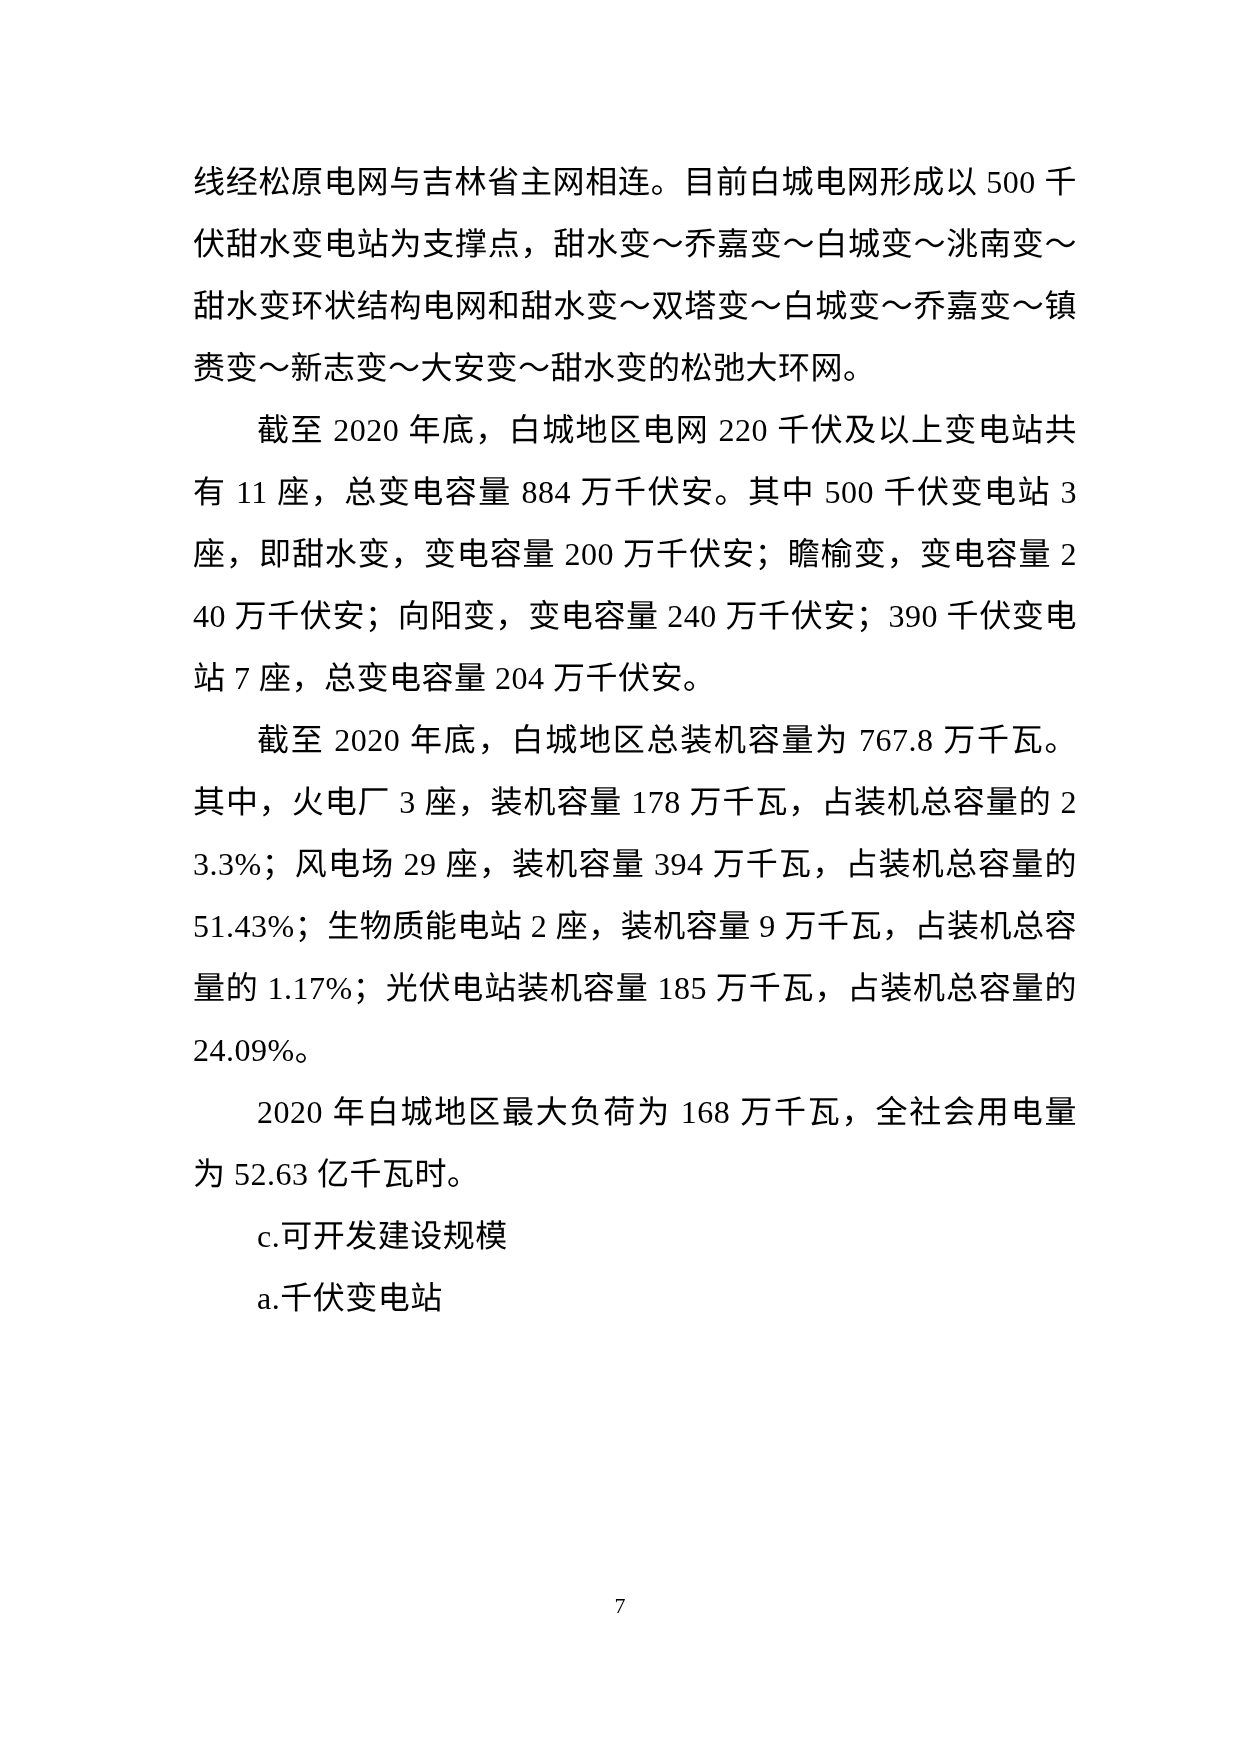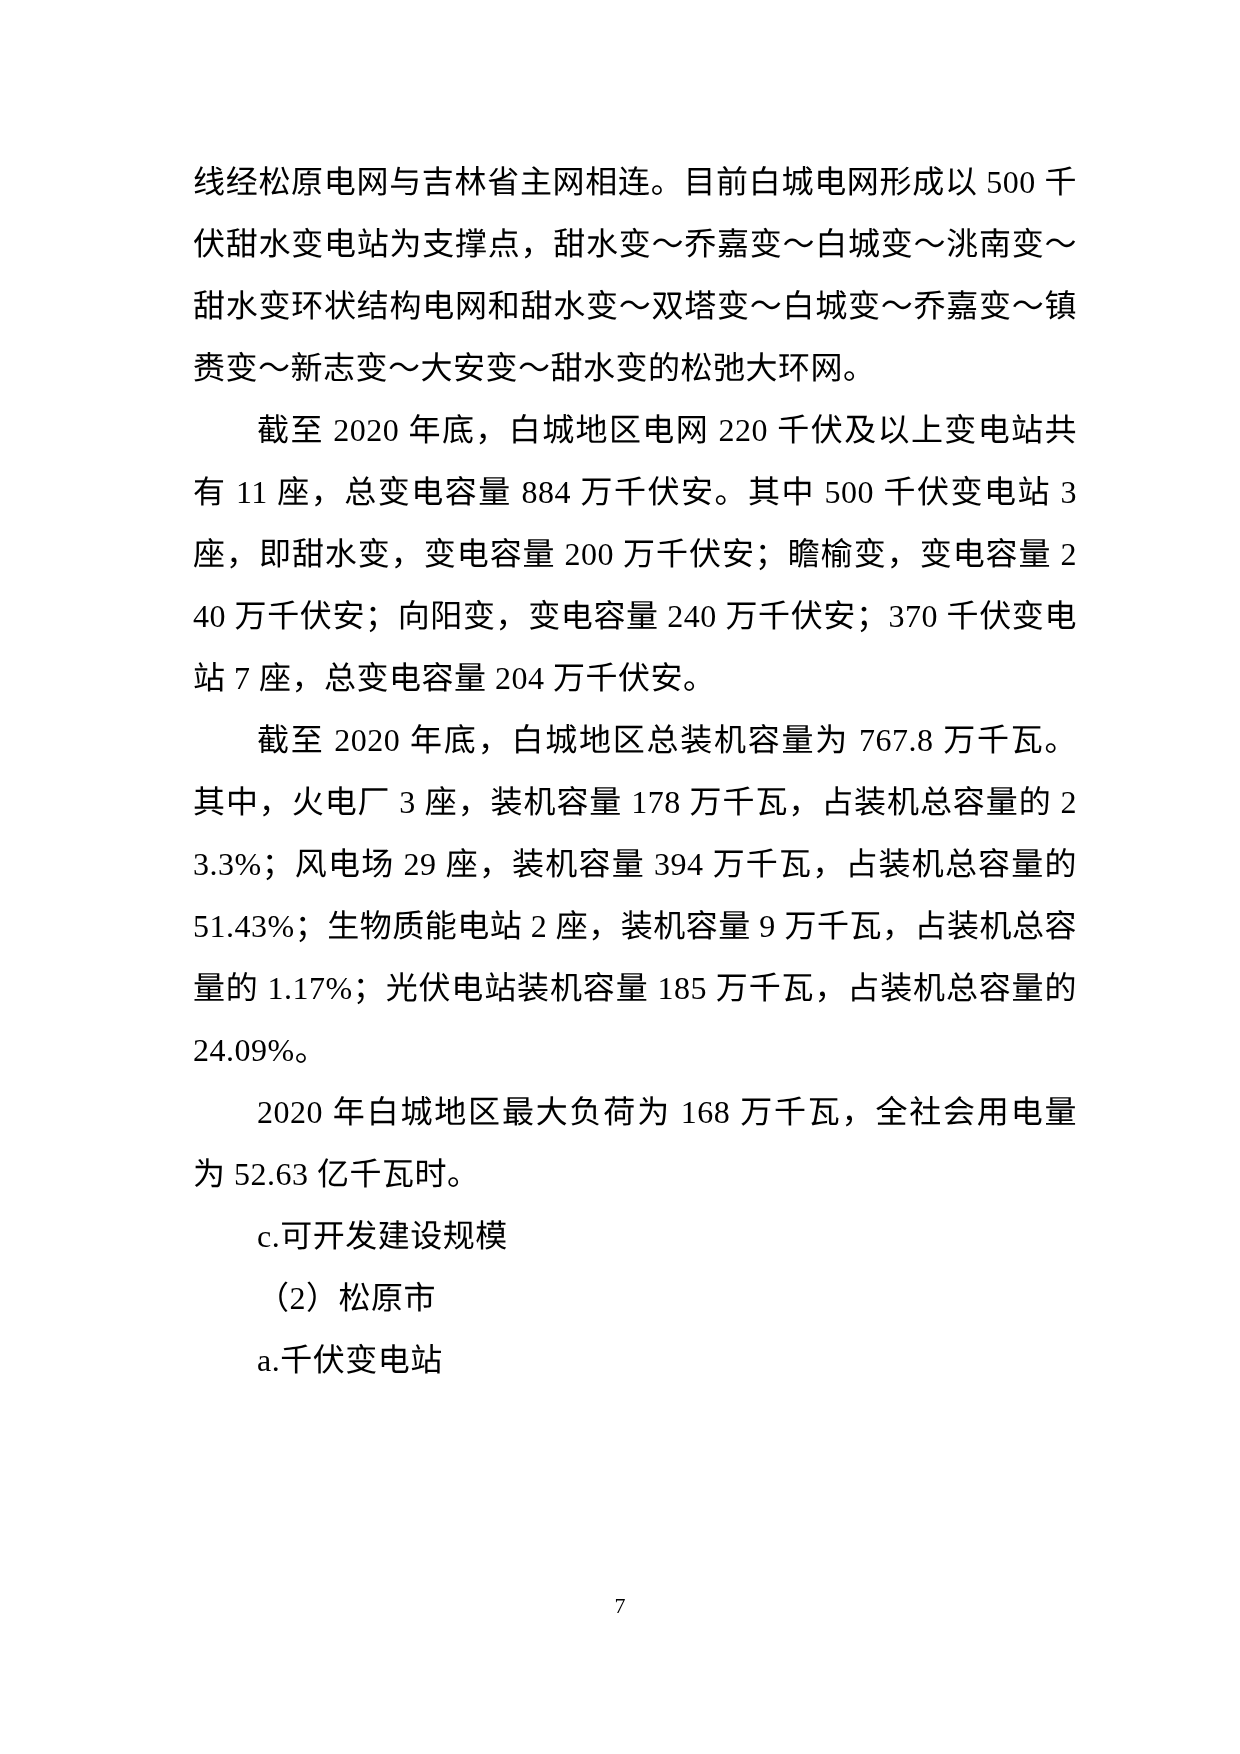--- a/index.html
+++ b/index.html
@@ -44,21 +44,20 @@
     font-size: 22px;
     line-height: 28px;
   }
 </style>
 </head>
 <body>
 
 <div class="page">
   <div class="content">
     <p>线经松原电网与吉林省主网相连。目前白城电网形成以 500 千伏甜水变电站为支撑点，甜水变～乔嘉变～白城变～洮南变～甜水变环状结构电网和甜水变～双塔变～白城变～乔嘉变～镇赉变～新志变～大安变～甜水变的松弛大环网。</p>
-    <p class="indent">截至 2020 年底，白城地区电网 220 千伏及以上变电站共有 11 座，总变电容量 884 万千伏安。其中 500 千伏变电站 3 座，即甜水变，变电容量 200 万千伏安；瞻榆变，变电容量 240 万千伏安；向阳变，变电容量 240 万千伏安；370 千伏变电站 7 座，总变电容量 204 万千伏安。</p>
+    <p class="indent">截至 2020 年底，白城地区电网 220 千伏及以上变电站共有 11 座，总变电容量 884 万千伏安。其中 500 千伏变电站 3 座，即甜水变，变电容量 200 万千伏安；瞻榆变，变电容量 240 万千伏安；向阳变，变电容量 240 万千伏安；390 千伏变电站 7 座，总变电容量 204 万千伏安。</p>
     <p class="indent">截至 2020 年底，白城地区总装机容量为 767.8 万千瓦。其中，火电厂 3 座，装机容量 178 万千瓦，占装机总容量的 23.3%；风电场 29 座，装机容量 394 万千瓦，占装机总容量的 51.43%；生物质能电站 2 座，装机容量 9 万千瓦，占装机总容量的 1.17%；光伏电站装机容量 185 万千瓦，占装机总容量的 24.09%。</p>
     <p class="indent">2020 年白城地区最大负荷为 168 万千瓦，全社会用电量为 52.63 亿千瓦时。</p>
     <p class="indent">c.可开发建设规模</p>
-    <p class="indent">（2）松原市</p>
     <p class="indent">a.千伏变电站</p>
   </div>
   <div class="page-number">7</div>
 </div>
 
 </body></html>

